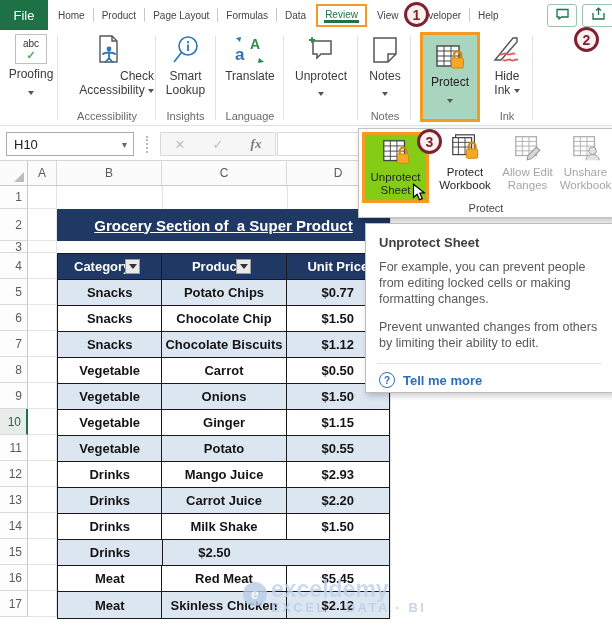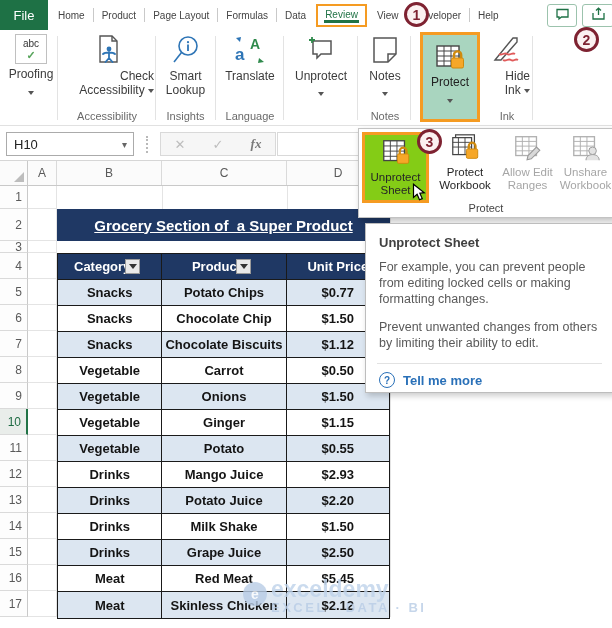--- a/index.html
+++ b/index.html
@@ -216,21 +216,21 @@
             <rect x="4" y="5" width="22" height="20" fill="#fff" stroke="#444" stroke-width="1.4"></rect>
             <path d="M4 10h22M4 15h22M4 20h22M11 5v20M18 5v20" stroke="#444" stroke-width="1"></path>
             <path d="M21 17v-3a3.6 3.6 0 017.2 0v3" fill="none" stroke="#cf8a0e" stroke-width="2.4"></path>
             <rect x="18.5" y="17" width="12" height="10" rx="1.5" fill="#F6A728" stroke="#cf8a0e"></rect>
           </svg>
       </div>
       <div>Protect</div>
       <div style="margin-top:4px;"><span class="chev"></span></div>
     </div>
 
-    <div class="rbtn" style="left:484px; width:46px;text-align:right;">
+    <div class="rbtn" style="left:484px; width:46px;">
       <div class="ric">
         <svg width="32" height="32" viewBox="0 0 32 32">
             <path d="M4 26L22 4h4v4L10 26z" fill="#fff" stroke="#555" stroke-width="1.4"></path>
             <path d="M8 20c3 2 5-2 8 0s5-2 8 0M12 26c3 2 5-2 8 0s4-2 7 0" fill="none" stroke="#e05a5a" stroke-width="1.8"></path>
           </svg>
       </div>
       <div>Hide</div>
       <div><span>Ink</span> <span class="chev"></span></div>
     </div>
     <div class="grouplabel" style="left:484px; width:46px;">Ink</div>
@@ -408,43 +408,40 @@
           </div>
           <div class="t-cell c2">
             <span>$2.93</span>
           </div>
         </div>
         <div class="t-row blue">
           <div class="t-cell c0">
             <span>Drinks</span>
           </div>
           <div class="t-cell c1">
-            <span>Potato Juice</span>
+            <span>Carrot Juice</span>
           </div>
           <div class="t-cell c2">
             <span>$2.20</span>
           </div>
         </div>
         <div class="t-row white">
           <div class="t-cell c0">
             <span>Drinks</span>
           </div>
           <div class="t-cell c1">
             <span>Milk Shake</span>
           </div>
           <div class="t-cell c2">
             <span>$1.50</span>
           </div>
         </div>
         <div class="t-row blue">
           <div class="t-cell c0">
             <span>Drinks</span>
-          </div>
-          <div class="t-cell c1">
-            <span>Grape Juice</span>
           </div>
           <div class="t-cell c2">
             <span>$2.50</span>
           </div>
         </div>
         <div class="t-row white">
           <div class="t-cell c0">
             <span>Meat</span>
           </div>
           <div class="t-cell c1">

